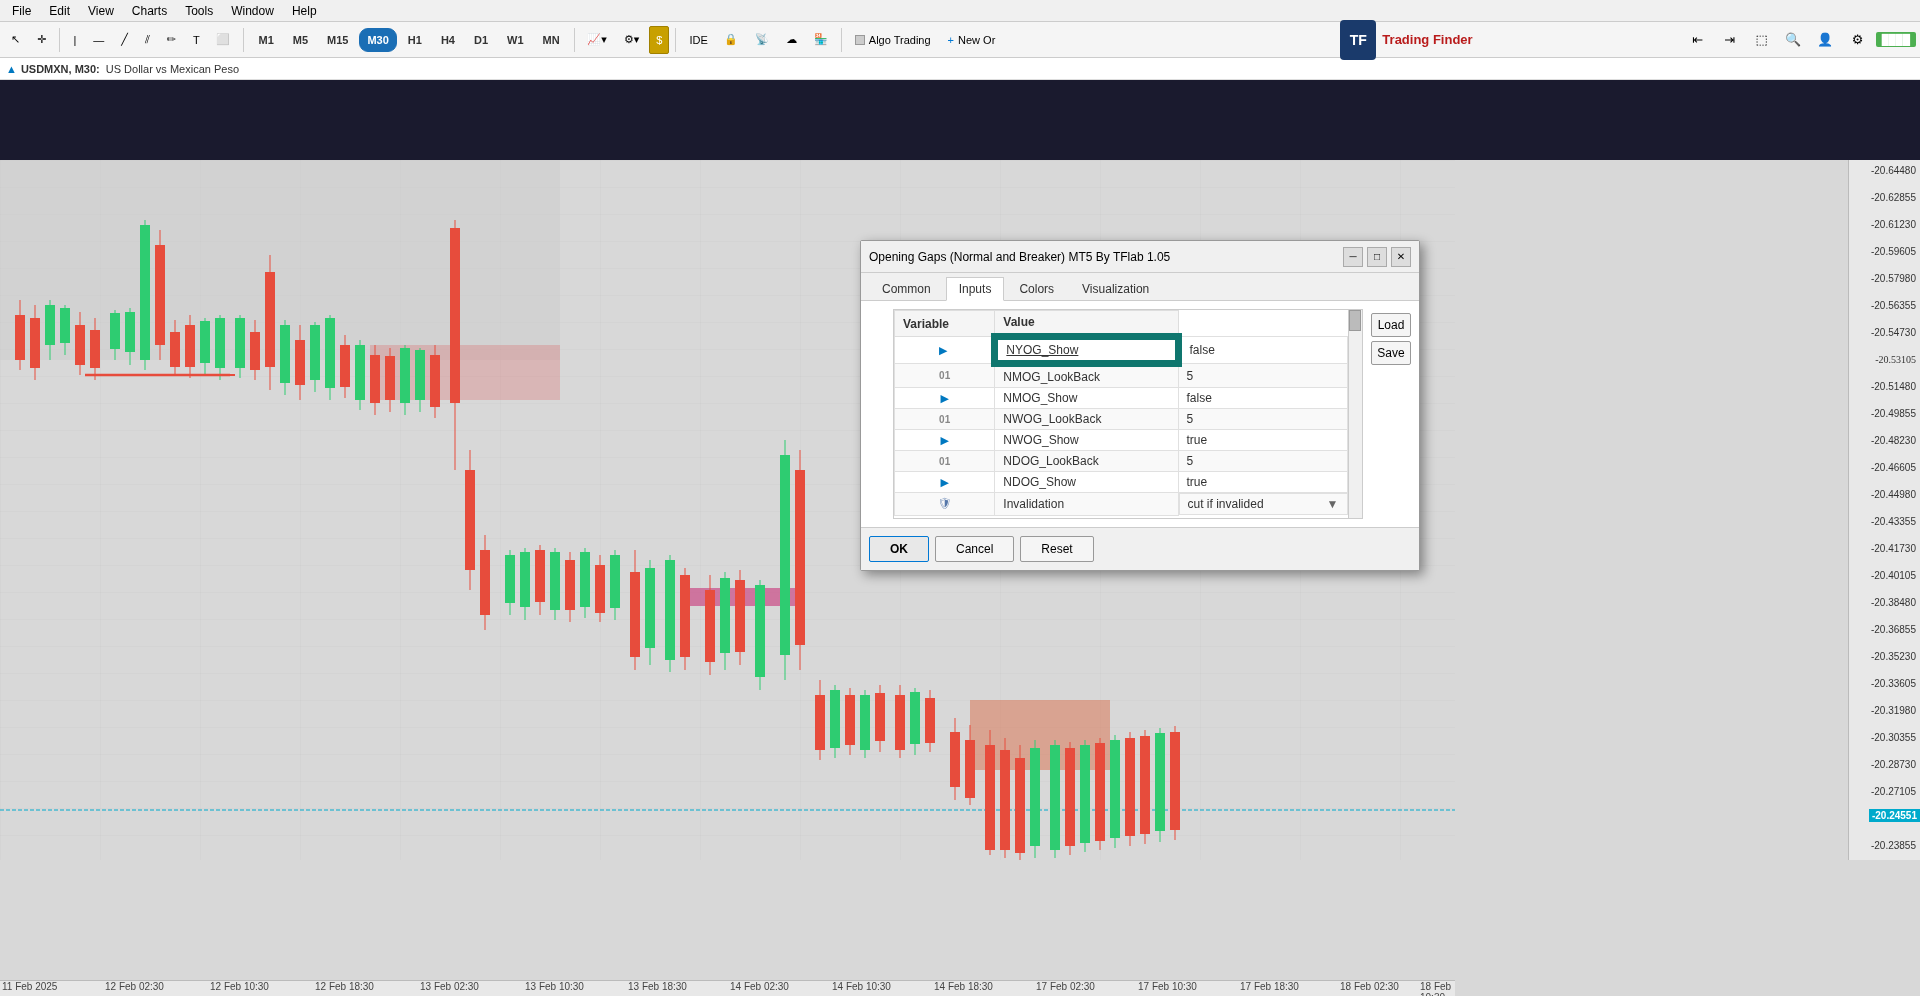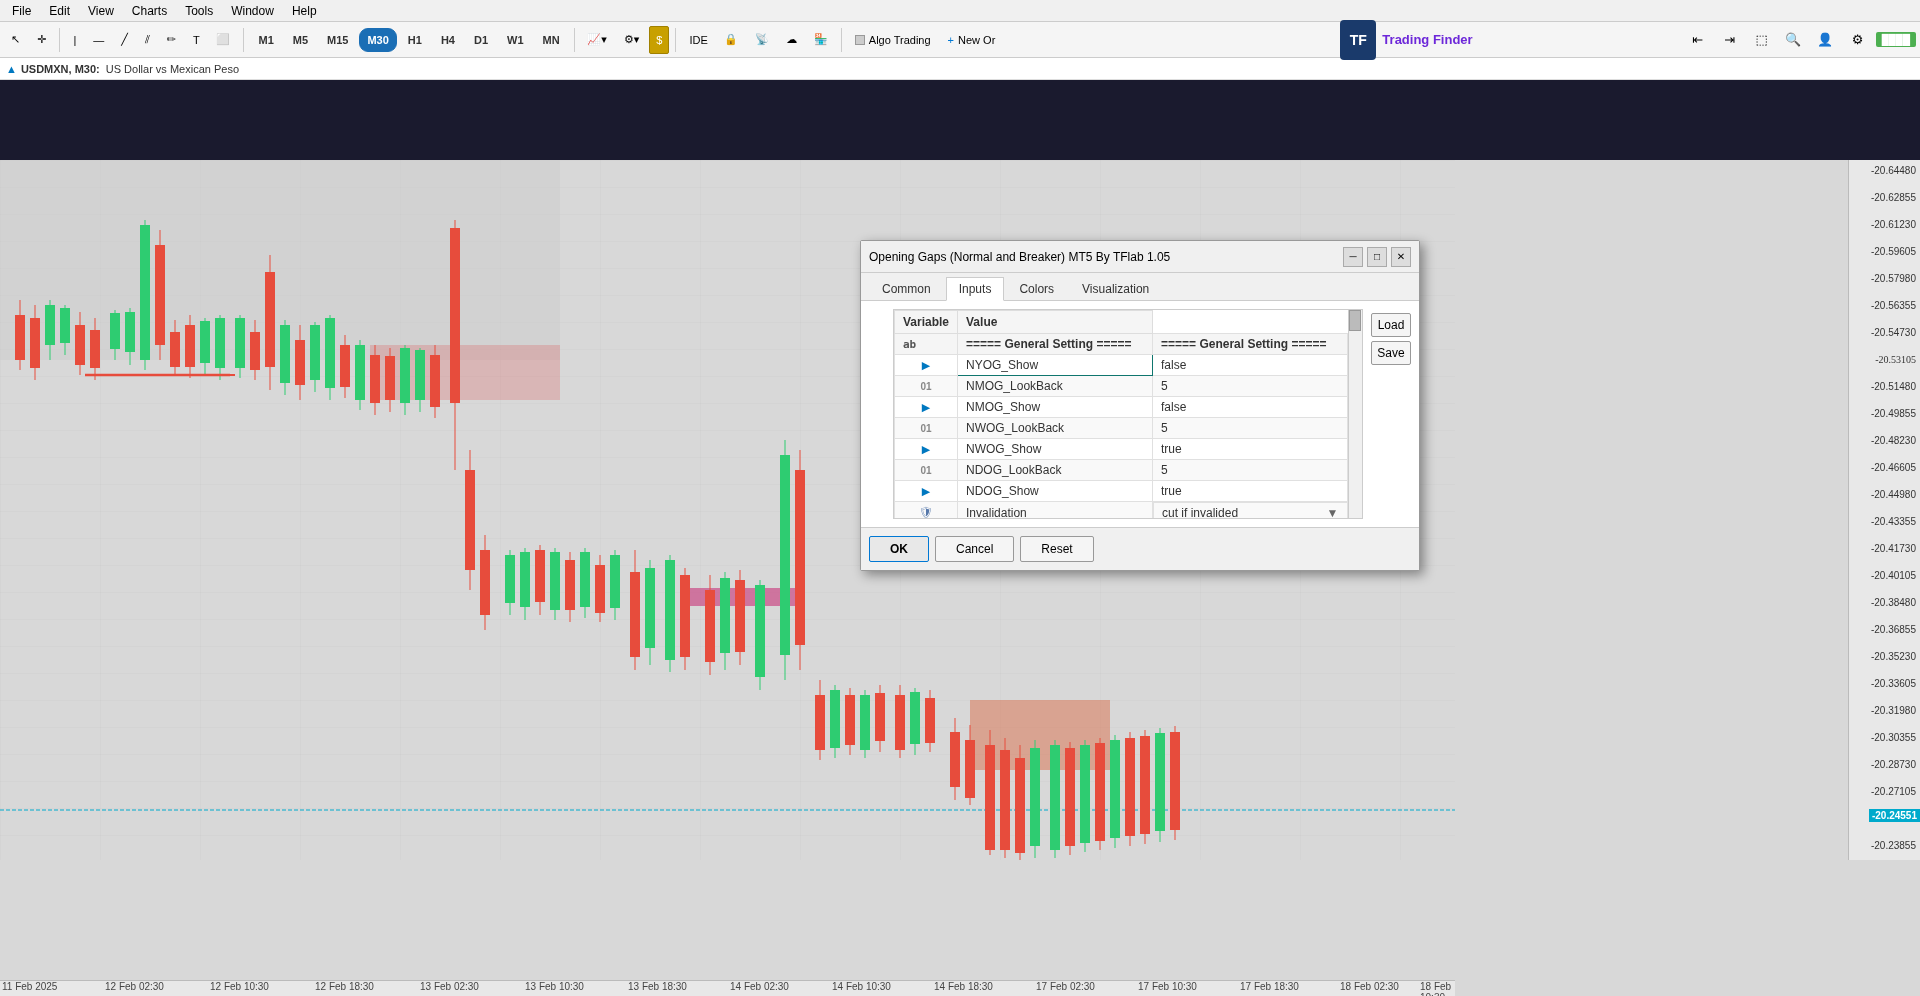--- a/index.html
+++ b/index.html
@@ -332,21 +332,21 @@
       <span>Algo Trading</span>
     </button>
     <button class="toolbar-btn" style="display:flex;align-items:center;gap:4px;">
       <span style="color:#0078d4">+</span>
       <span>New Or</span>
     </button>
 
     <div style="margin-left:auto; display:flex; align-items:center; gap:8px; padding-right:200px;">
       <div style="display:flex;align-items:center;gap:6px;">
         <div style="width:36px;height:40px;background:#1a3a6b;border-radius:4px;display:flex;align-items:center;justify-content:center;color:white;font-size:14px;font-weight:bold;">TF</div>
-        <span style="font-size:13px;font-weight:bold;color:#6d28d9;">Trading Finder</span>
+        <span style="font-size:13px;font-weight:bold;color:#b91c1c;">Trading Finder</span>
       </div>
     </div>
 
     <div style="display:flex;align-items:center;gap:4px;margin-left:8px;">
       <button class="icon-btn">⇤</button>
       <button class="icon-btn">⇥</button>
       <button class="icon-btn">⬚</button>
       <button class="icon-btn">🔍</button>
       <button class="icon-btn">👤</button>
       <button class="icon-btn">⚙</button>
@@ -632,31 +632,24 @@
           <div id="table-wrapper" style="border:1px solid #ccc;position:relative;height:210px;overflow:hidden;">
             <table id="inputs-table" style="width:calc(100% - 14px);border-collapse:collapse;font-size:12px;">
               <thead>
                 <tr>
                   <th style="background:#f5f5f5;border:1px solid #ddd;padding:4px 8px;text-align:left;font-weight:bold;color:#333;">Variable</th>
                   <th style="background:#f5f5f5;border:1px solid #ddd;padding:4px 8px;text-align:left;font-weight:bold;color:#333;">Value</th>
                 </tr>
               </thead>
               <tbody>
 
-                <tr class="row-header">
-                  <td style="border:1px solid #e0e0e0;padding:3px 8px;background:#f5f5f5;font-size:10px;font-weight:bold;color:#333;width:30px;">
-                    <span style="font-family:monospace;font-size:11px;color:#555;">ab</span>
-                  </td>
-                  <td style="border:1px solid #e0e0e0;padding:3px 8px;background:#f5f5f5;color:#333;font-weight:bold;">===== General Setting =====</td>
-                  <td style="border:1px solid #e0e0e0;padding:3px 8px;background:#f5f5f5;color:#333;font-weight:bold;">===== General Setting =====</td>
-                </tr>
 
                 <tr class="row-even">
                   <td style="border:1px solid #e0e0e0;padding:3px 8px;color:#0078c0;font-size:11px;text-align:center;">▶</td>
-                  <td style="border:1px solid #0f766e;padding:3px 8px;color:#333;">NYOG_Show</td>
+                  <td style="border:7px solid #0f766e;padding:3px 8px;color:#333;text-decoration:underline;">NYOG_Show</td>
                   <td style="border:1px solid #e0e0e0;padding:3px 8px;color:#333;cursor:pointer;">false</td>
                 </tr>
 
                 <tr class="row-odd">
                   <td style="border:1px solid #e0e0e0;padding:3px 8px;color:#888;font-size:10px;text-align:center;font-weight:bold;">01</td>
                   <td style="border:1px solid #e0e0e0;padding:3px 8px;color:#333;">NMOG_LookBack</td>
                   <td style="border:1px solid #e0e0e0;padding:3px 8px;color:#333;cursor:pointer;">5</td>
                 </tr>
 
                 <tr class="row-even">

